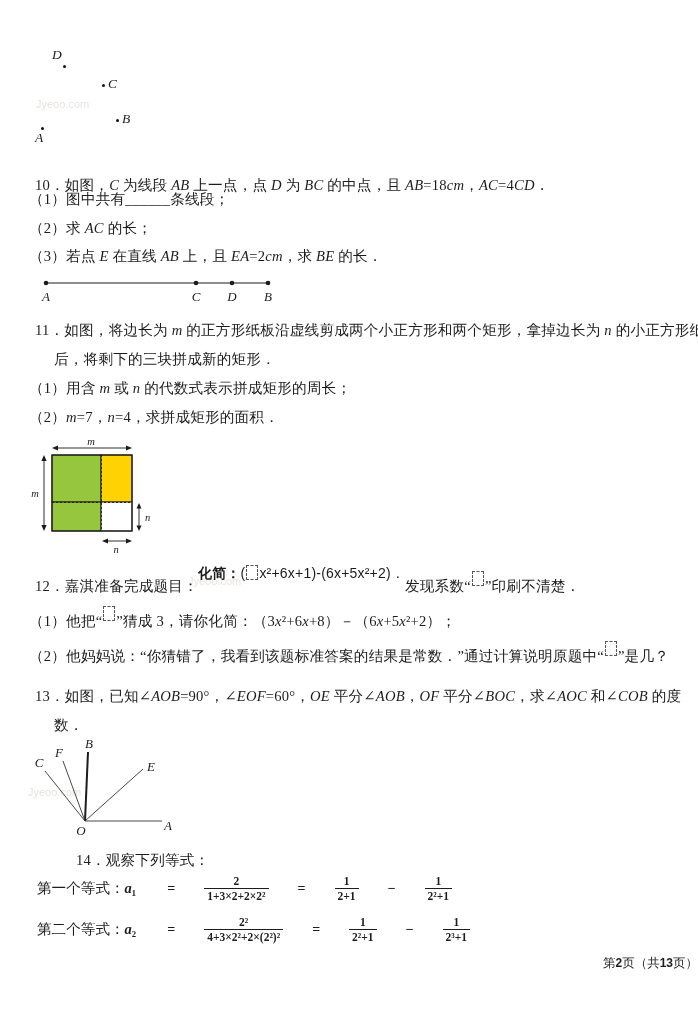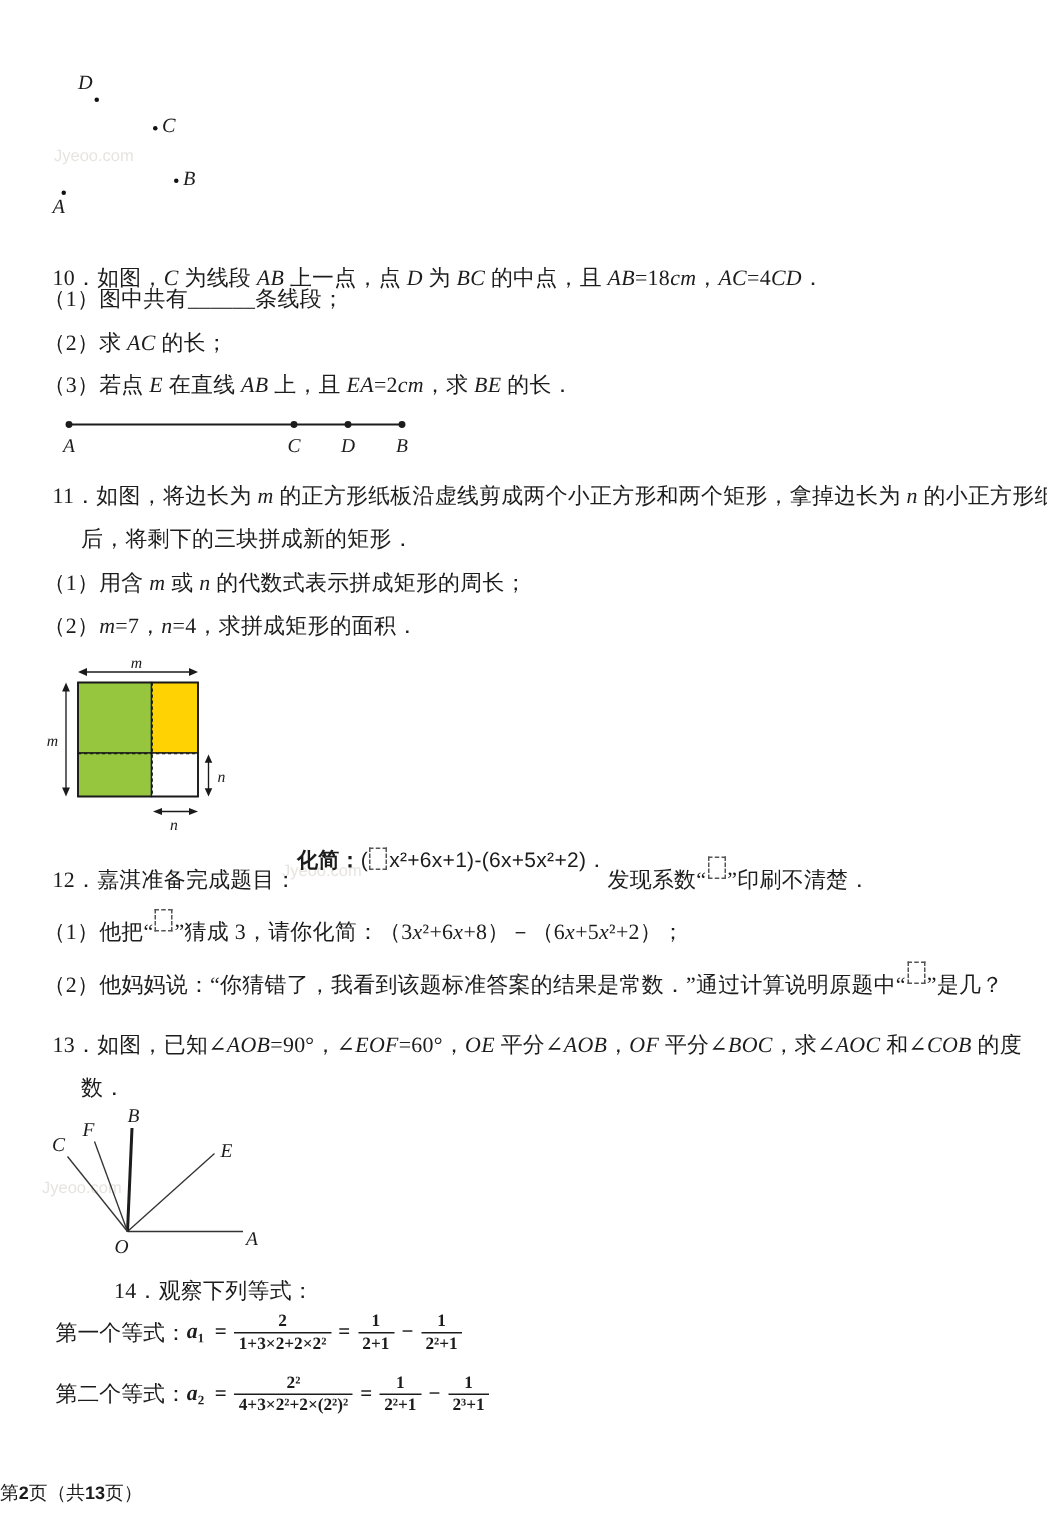--- a/index.html
+++ b/index.html
@@ -18,28 +18,28 @@
           vertical-align:-2px; margin:0 1px; }
   .up { position:relative; top:-7px; }
   .raised { position:relative; top:-13px; display:inline-block; }
   .flabel { font-family:"Liberation Sans","DejaVu Sans",sans-serif; font-weight:bold; font-size:14px; }
   .fexpr { font-family:"Liberation Sans","DejaVu Sans",sans-serif; font-size:14px; }
   
   .dot { position:absolute; width:3px; height:3px; background:#111; border-radius:50%; }
   .ptlabel { position:absolute; font-size:13.5px; font-style:italic; }
   
   .eqline { display:flex; align-items:center; font-size:14.6px; white-space:nowrap; }
-  .math { font-weight:600; font-size:14px; display:flex; align-items:center; }
+  .math { font-weight:600; font-size:14px; display:flex; align-items:center;gap:24px; }
   .math .sym { padding:0 5px; }
   .frac { display:inline-flex; flex-direction:column; align-items:center; line-height:1.25;
           font-size:11.5px; vertical-align:middle; }
   .frac .den { border-top:1.3px solid #1c1c1c; padding:0 3px; }
   .frac .num { padding:0 3px; }
   .lhs { font-size:14.5px; padding-right:2px; }
-  .footer { width:100%; text-align:left; font-size:12.5px;margin-top:32px; }
+  .footer { width:100%; text-align:right; font-size:12.5px; }
   .footer b { font-family:"Liberation Sans",sans-serif; font-size:12px; }
   svg text { font-family:"Liberation Serif","DejaVu Serif",serif; }
   .svglbl { font-style:italic; font-size:13px; fill:#1c1c1c; }
   .svglbl-sm { font-style:italic; font-size:10.5px; fill:#1c1c1c; }
 </style>
 </head>
 <body>
 
 <div class="page">
 

